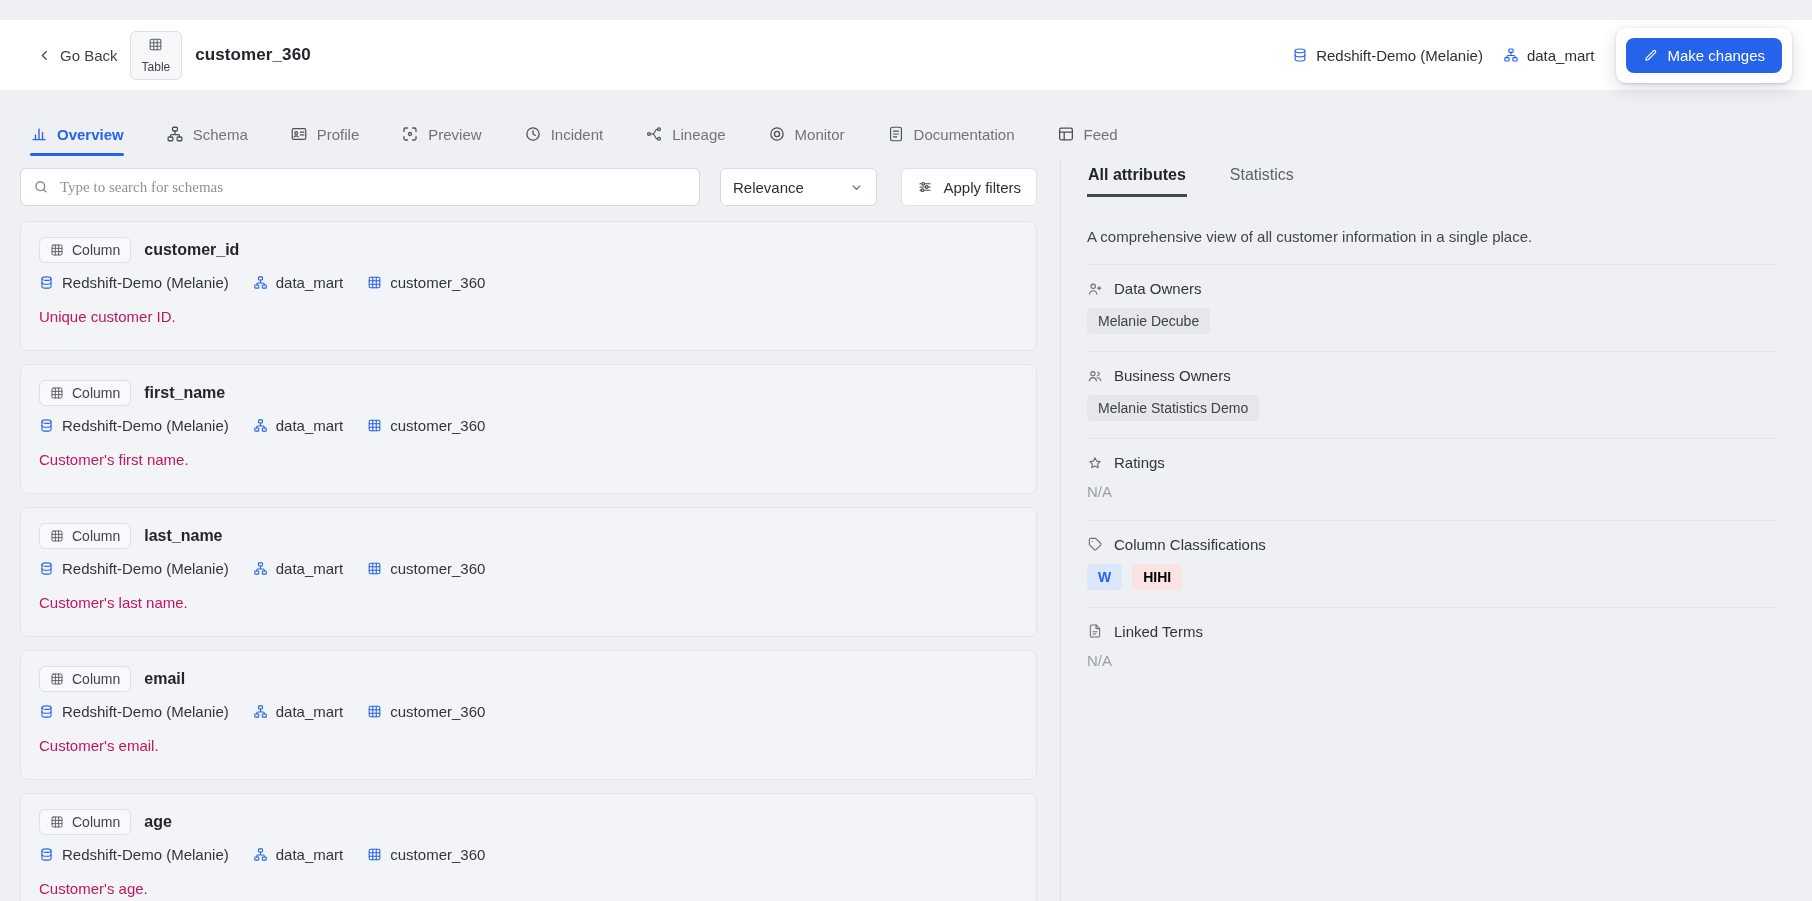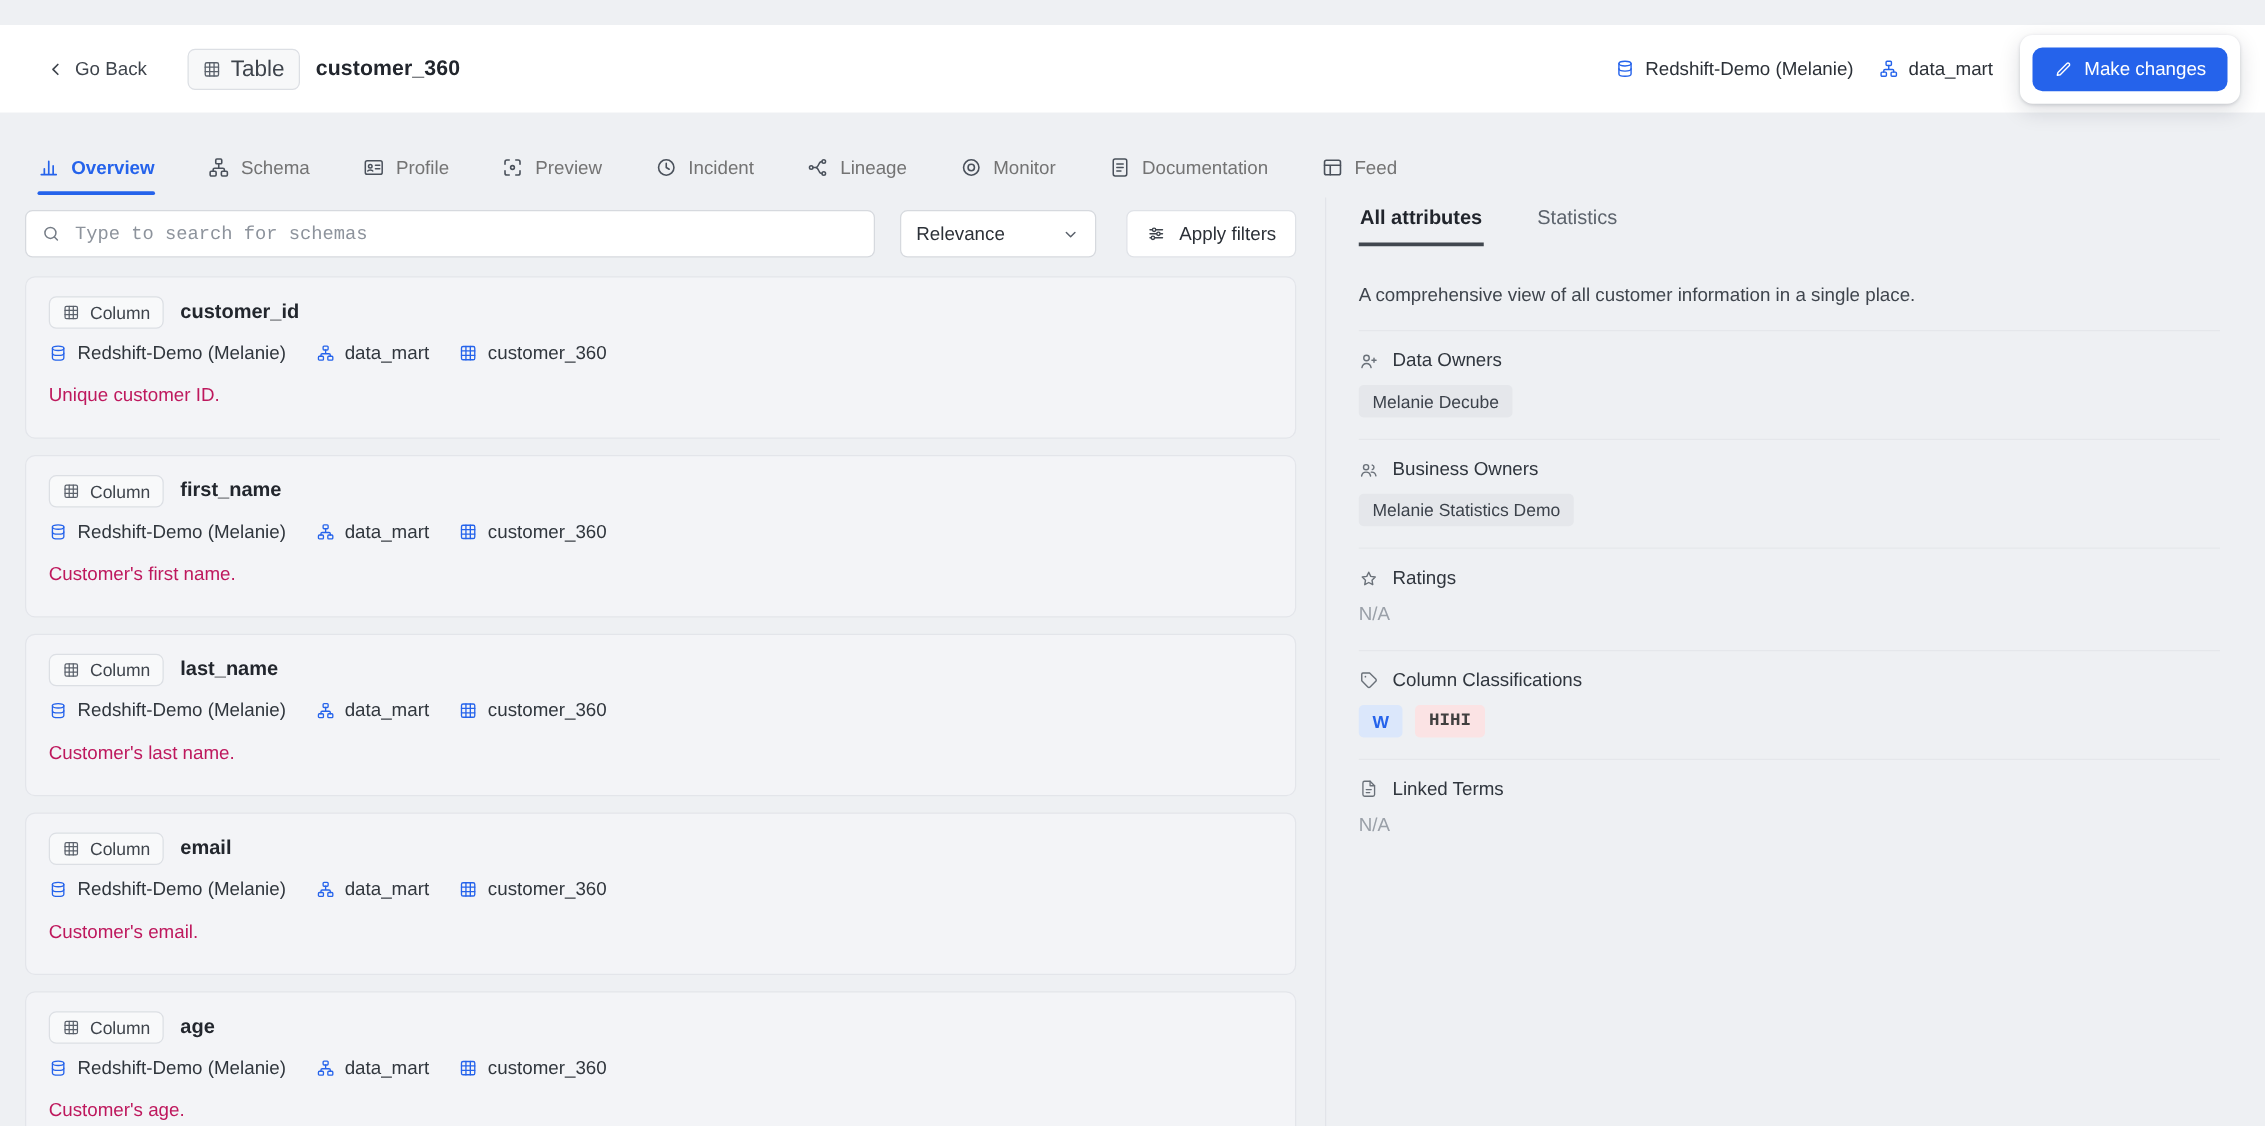--- a/index.html
+++ b/index.html
@@ -13,23 +13,23 @@
   .ic-gray{color:#5b626c;}
 
   
   .header{
     position:absolute;top:20px;left:0;right:0;height:70px;background:#ffffff;
     display:flex;align-items:center;padding:0 30px;box-sizing:border-box;
     overflow:visible;z-index:5;
   }
   .go-back{display:flex;align-items:center;gap:7px;font-size:15px;color:#3e444c;cursor:pointer;background:none;border:none;font-family:inherit;padding:4px 6px;}
   .type-badge{
-    display:flex;align-items:center;gap:8px;margin-left:26px;
+    display:flex;align-items:center;gap:8px;margin-left:6px;
     border:1px solid #dcdfe4;background:#f7f8f9;border-radius:6px;
-    padding:5px 11px;font-size:18px;color:#3e444c;
+    padding:5px 11px;font-size:12px;color:#3e444c;flex-direction:column;
   }
   .page-title{font-size:17px;font-weight:700;color:#22262d;margin-left:13px;letter-spacing:.1px;}
   .header-right{margin-left:auto;display:flex;align-items:center;gap:20px;}
   .meta-link{display:flex;align-items:center;gap:8px;font-size:15px;color:#2b3037;cursor:pointer;}
   .highlight{
     background:#ffffff;border-radius:10px;padding:10px;margin:-18px -10px -18px 2px;
     box-shadow:0 1px 3px rgba(15,23,42,.16),0 6px 18px rgba(15,23,42,.14);
   }
   .btn-primary{
     display:flex;align-items:center;gap:9px;background:#2563eb;color:#fff;border:none;
@@ -49,21 +49,21 @@
   .left-panel{width:1060px;box-sizing:border-box;padding:10px 23px 0 20px;flex:none;}
   .v-divider{width:1px;background:#e2e4e9;flex:none;}
   .right-panel{flex:1;box-sizing:border-box;padding:4px 36px 0 26px;}
 
   
   .toolbar{display:flex;align-items:center;margin-bottom:15px;}
   .searchbox{
     width:680px;height:38px;background:#fff;border:1px solid #d6d9de;border-radius:6px;
     display:flex;align-items:center;gap:9px;padding:0 12px;box-sizing:border-box;
   }
-  .searchbox input{border:none;outline:none;flex:1;background:transparent;font-size:15px;color:#0f766e;font-family:Liberation Mono, monospace;}
+  .searchbox input{border:none;outline:none;flex:1;background:transparent;font-size:15px;color:#0f766e;font-family:Liberation Serif, serif;}
   .searchbox input::placeholder{color:#8d939c;}
   .select{
     margin-left:20px;width:157px;height:38px;background:#fff;border:1px solid #d6d9de;border-radius:6px;
     display:flex;align-items:center;justify-content:space-between;padding:0 12px;box-sizing:border-box;
     font-size:15px;color:#2b3037;cursor:pointer;
   }
   .filters-btn{
     margin-left:auto;height:38px;background:#fff;border:1px solid #dfe2e7;border-radius:6px;
     display:flex;align-items:center;gap:10px;padding:0 15px;font-size:15px;font-weight:500;
     color:#2b3037;font-family:inherit;cursor:pointer;
@@ -91,21 +91,21 @@
   .side-tab.active{color:#21252c;font-weight:700;border-bottom-color:#41474f;}
   .attr{padding:15px 0 17px;border-bottom:1px solid #e5e7eb;}
   .attr:last-child{border-bottom:none;}
   .attr-label{display:flex;align-items:center;gap:11px;font-size:15px;font-weight:500;color:#2f353d;}
   .attr-label .ic{color:#6a7179;}
   .attr-value{margin-top:11px;font-size:15px;color:#3f454d;line-height:1.35;}
   .attr-value.na{color:#9aa0a8;}
   .pill-row{margin-top:11px;display:flex;gap:10px;}
   .pill{display:inline-block;background:#e5e7eb;border-radius:4px;padding:5px 11px;font-size:14px;color:#3c424b;cursor:pointer;}
   .pill-blue{background:#dbe7fb;color:#2563eb;font-weight:600;}
-  .pill-red{background:#fbe3e4;color:#404040;font-weight:600;font-family:Liberation Mono, monospace;}
+  .pill-red{background:#fbe3e4;color:#000000;font-weight:600;}
 </style>
 </head>
 <body>
 
 <svg width="0" height="0" style="position:absolute" aria-hidden="true">
   <defs>
     <symbol id="i-chevron-left" viewBox="0 0 24 24">
         <g fill="none" stroke="currentColor" stroke-width="1.9" stroke-linecap="round" stroke-linejoin="round">
           <path d="M14.5 17.5 9 12l5.5-5.5"></path>
         </g>

